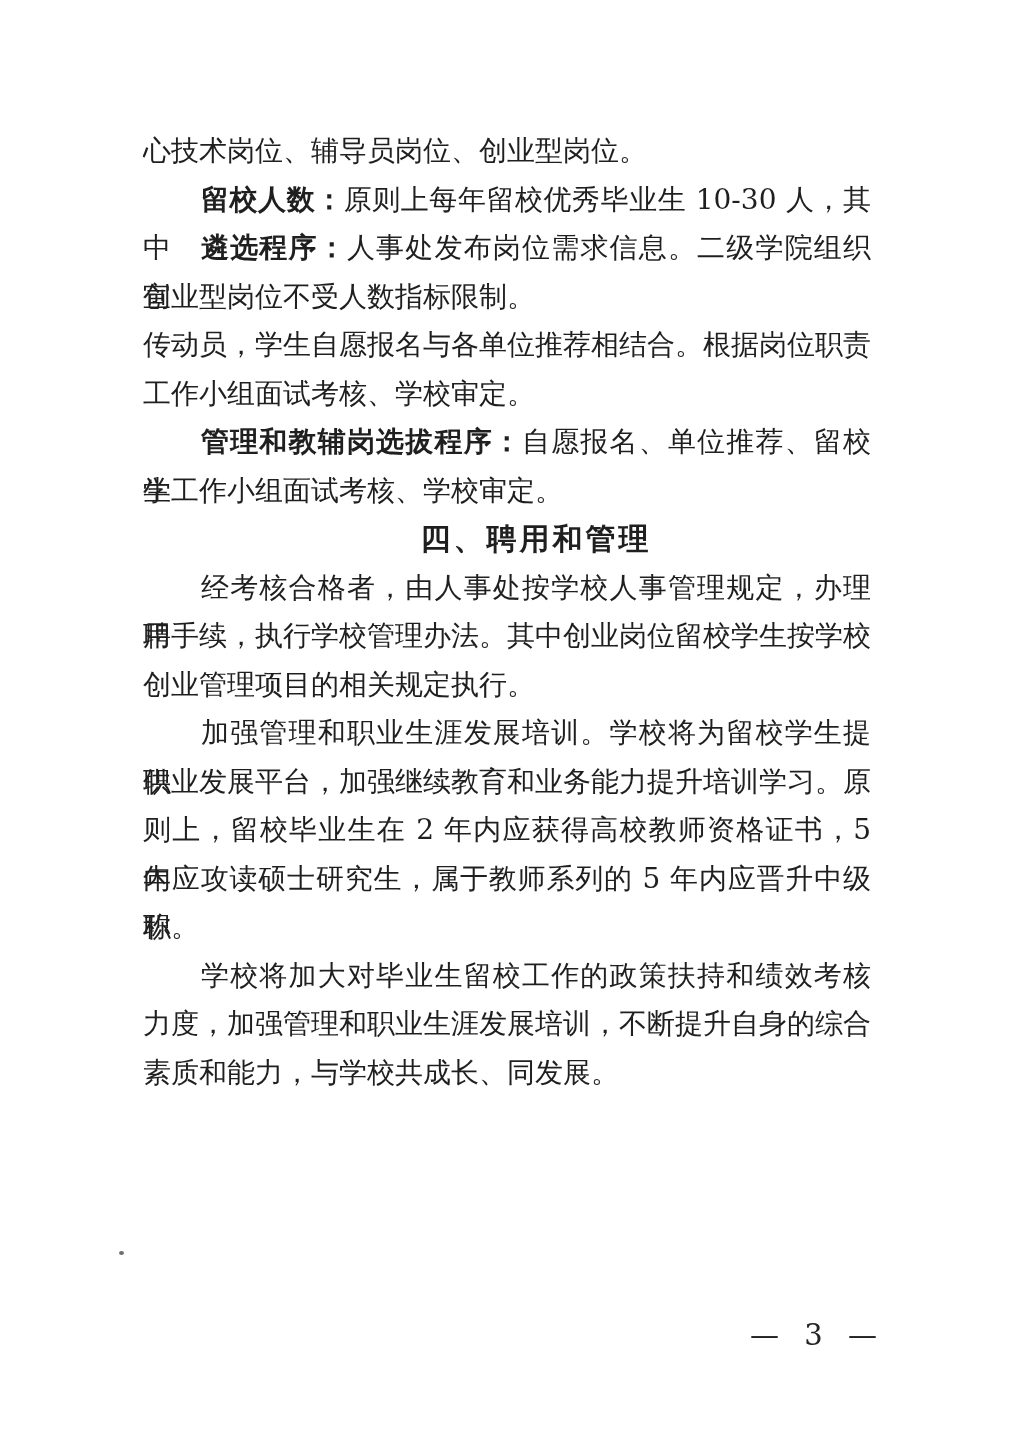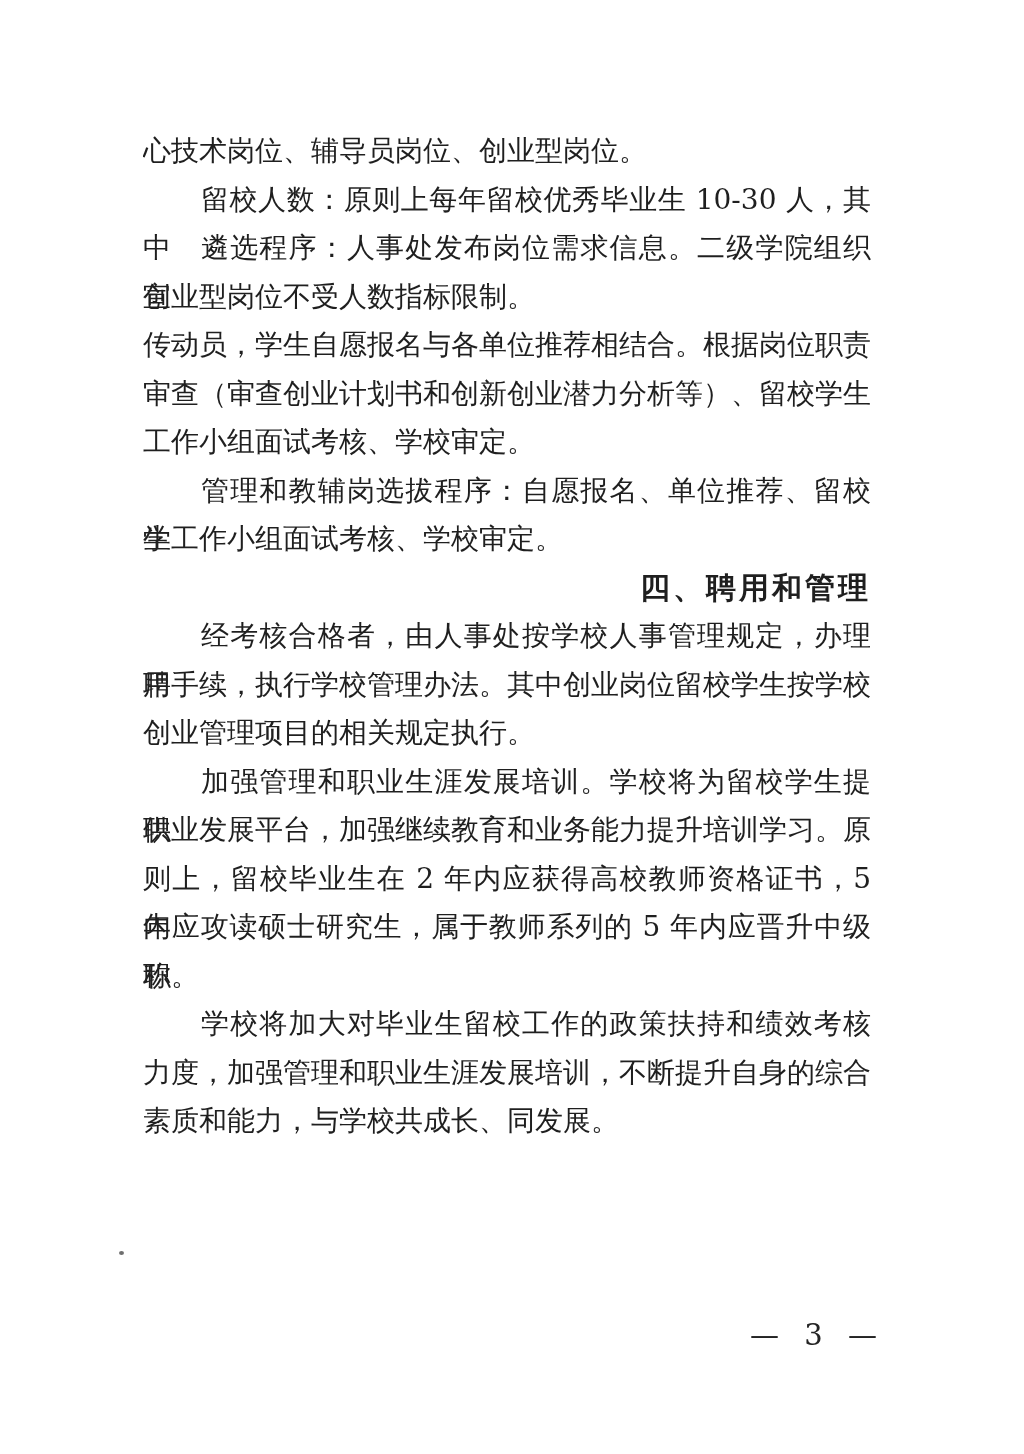--- a/index.html
+++ b/index.html
@@ -39,24 +39,24 @@
     text-align-last: justify;
   }
   .line.indent {
     text-indent: 58px;
   }
   .line.heading {
     font-family: "DejaVu Sans", "Liberation Sans", sans-serif;
     font-weight: bold;
     font-size: 30px;
     letter-spacing: 3px;
-    text-align: right;
+    text-align: center;
   }
   .prefix {
-    font-weight: normal;
+    font-weight: bold;
   }
   .page-number {
     position: absolute;
     top: 1318px;
     right: 146px;
     font-size: 29px;
     color: #242424;
     letter-spacing: 8px;
     white-space: nowrap;
     font-family: "DejaVu Serif", "Liberation Serif", serif;
@@ -74,21 +74,20 @@
 </head>
 <body>
 
 <div class="page">
   <div class="text-column" id="text-column">
       <div class="line wrapline">心技术岗位、辅导员岗位、创业型岗位。</div>
       <div class="line indent justify"><span class="prefix">留校人数：</span>原则上每年留校优秀毕业生 10-30 人，其中</div>
       <div class="line indent justify"><span class="prefix">遴选程序：</span>人事处发布岗位需求信息。二级学院组织宣</div>
       <div class="line wrapline">创业型岗位不受人数指标限制。</div>
       <div class="line justify">传动员，学生自愿报名与各单位推荐相结合。根据岗位职责</div>
-      <div class="line justify">审查（审查创业计划书和创新创业潜力分析等）、留校学生</div>
       <div class="line wrapline">工作小组面试考核、学校审定。</div>
       <div class="line indent justify"><span class="prefix">管理和教辅岗选拔程序：</span>自愿报名、单位推荐、留校学</div>
       <div class="line wrapline">生工作小组面试考核、学校审定。</div>
       <div class="line indent wrapline heading">四、聘用和管理</div>
       <div class="line indent justify">经考核合格者，由人事处按学校人事管理规定，办理聘</div>
       <div class="line justify">用手续，执行学校管理办法。其中创业岗位留校学生按学校</div>
       <div class="line wrapline">创业管理项目的相关规定执行。</div>
       <div class="line indent justify">加强管理和职业生涯发展培训。学校将为留校学生提供</div>
       <div class="line justify">职业发展平台，加强继续教育和业务能力提升培训学习。原</div>
       <div class="line justify">则上，留校毕业生在 2 年内应获得高校教师资格证书，5 年</div>

